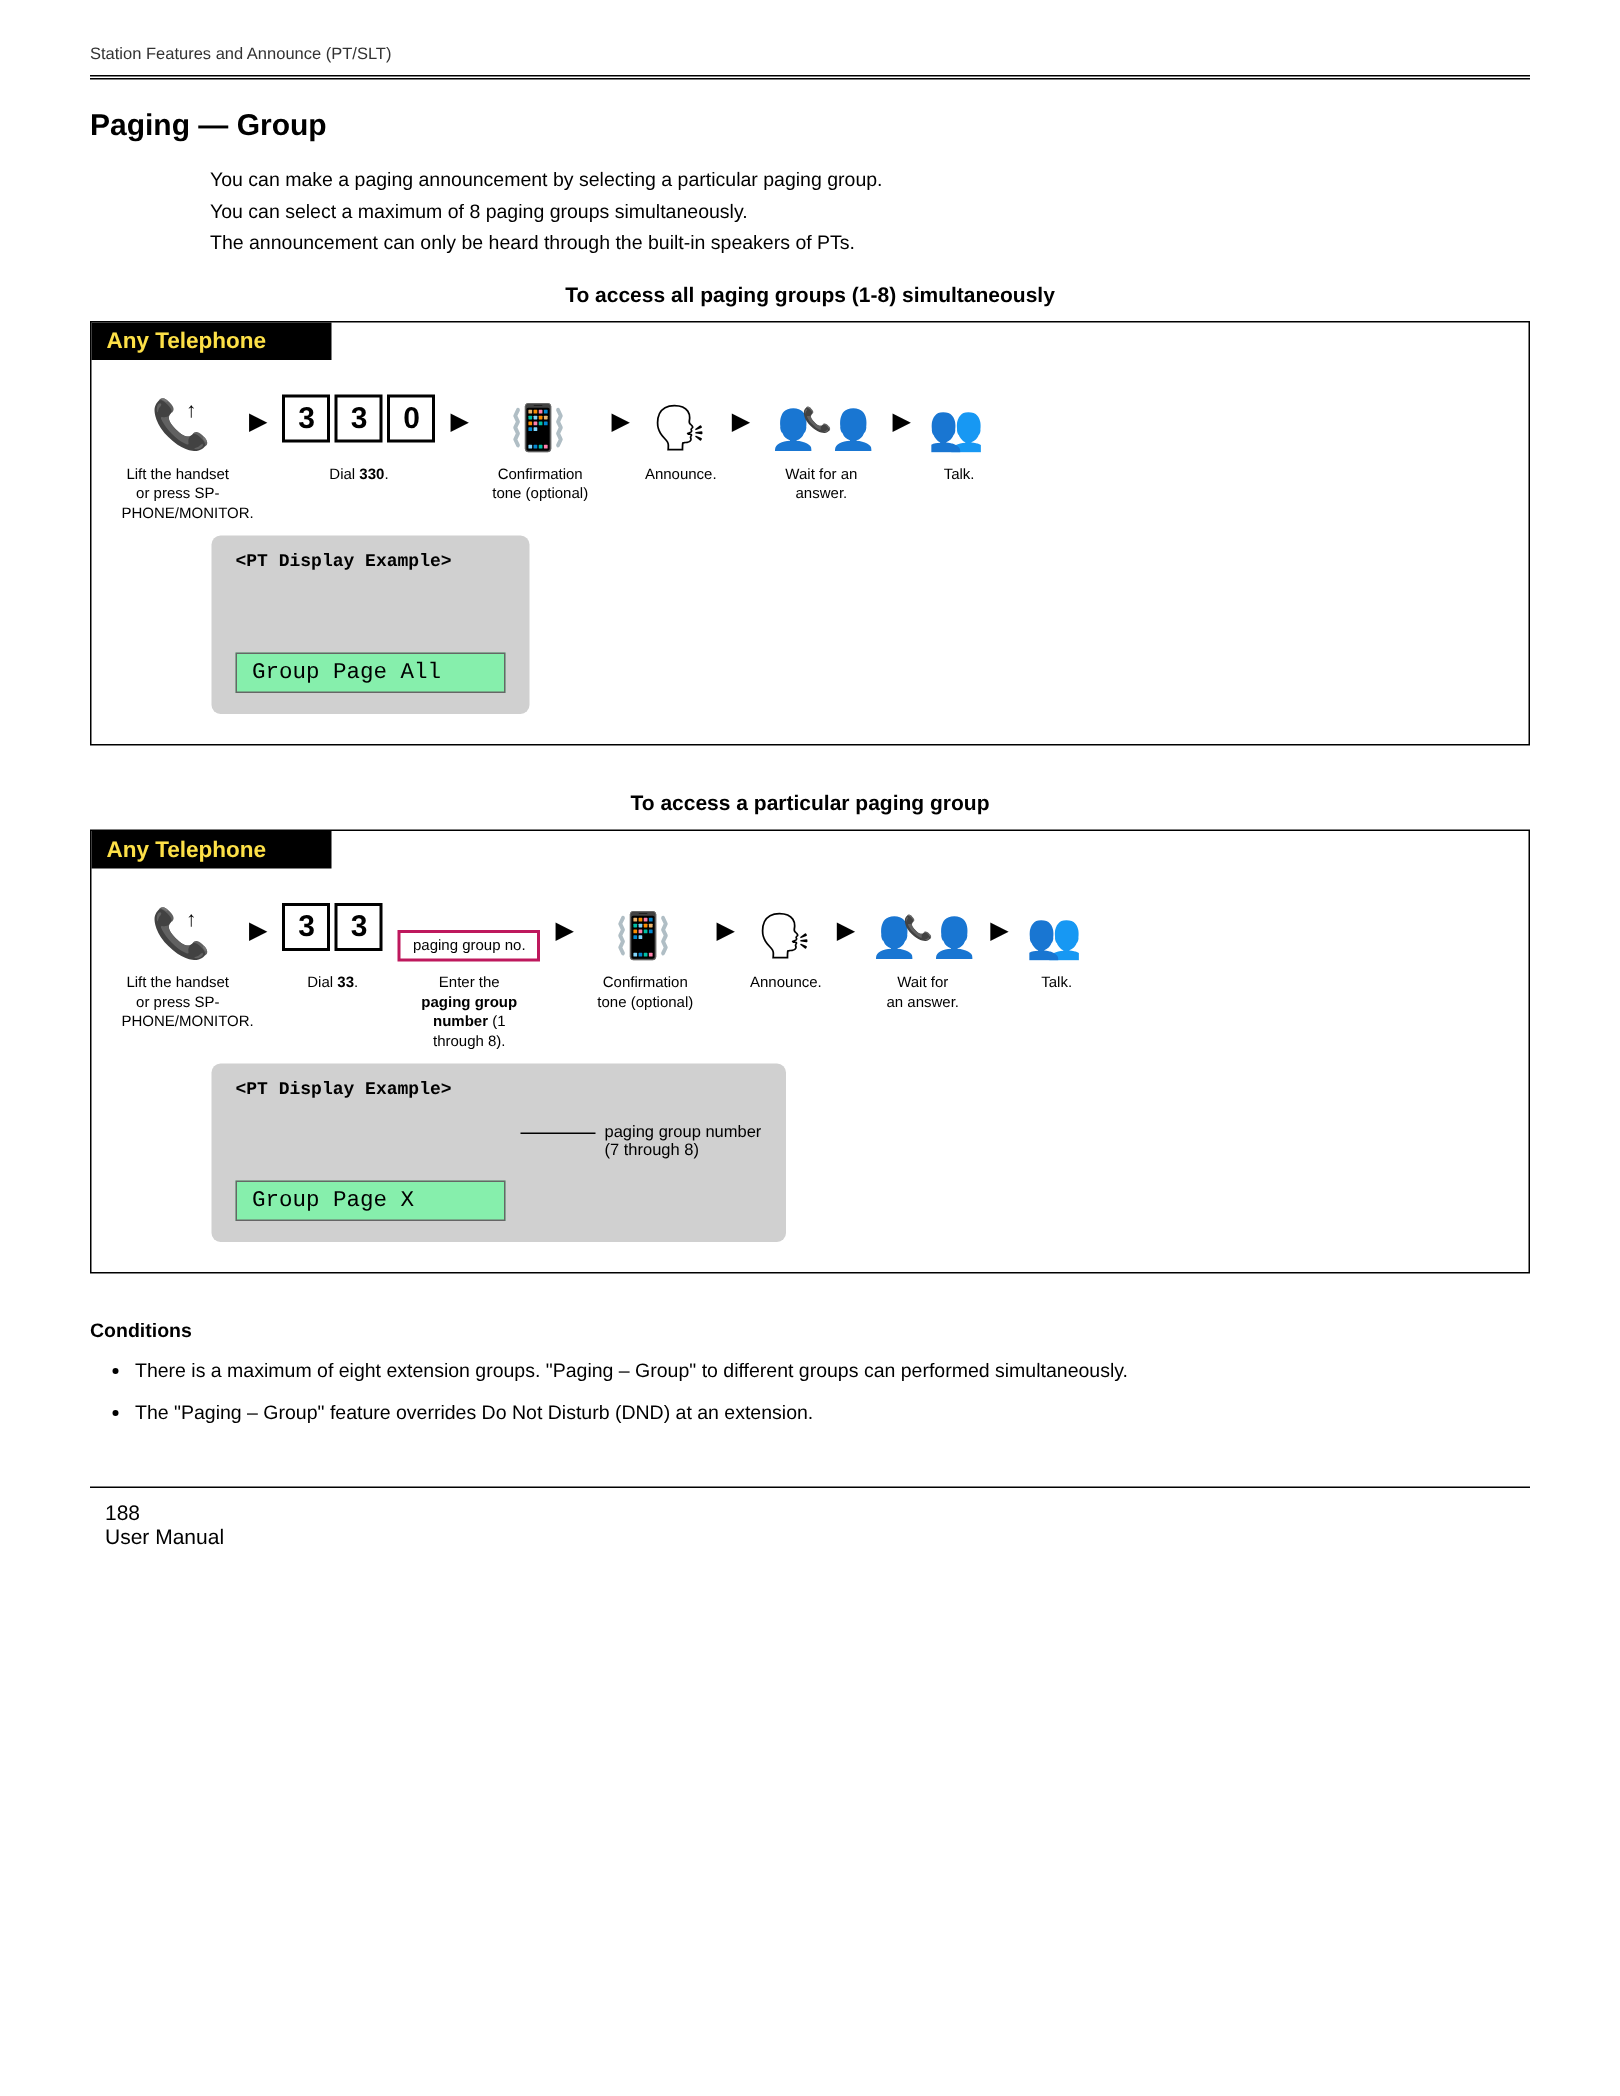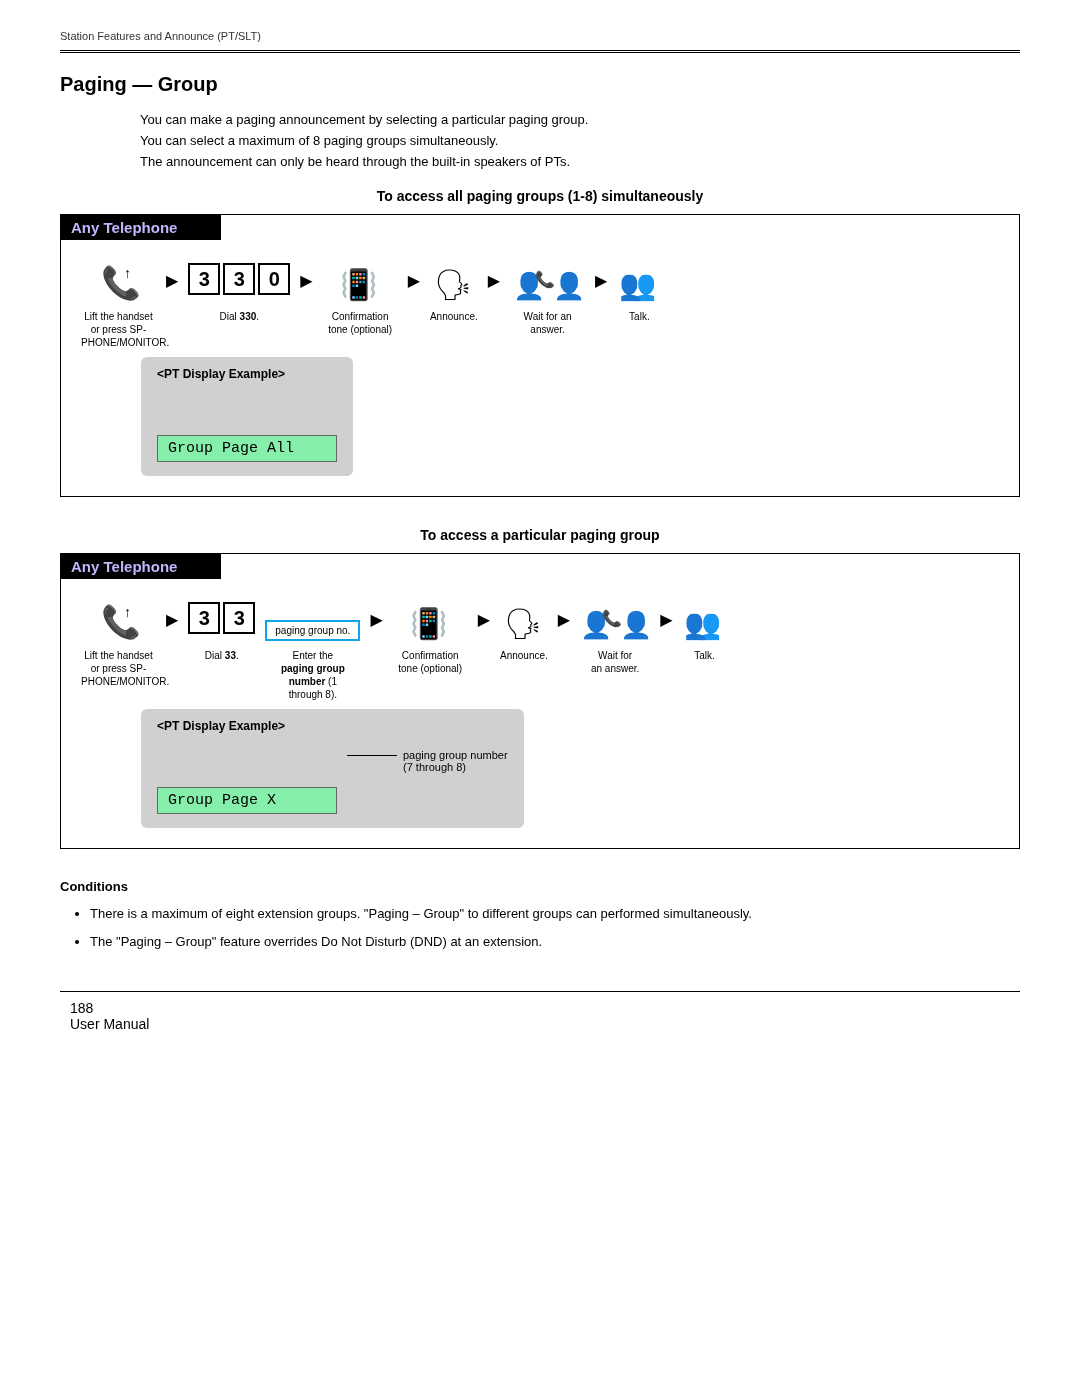--- a/index.html
+++ b/index.html
@@ -50,21 +50,21 @@
     }
 
     .diagram-box {
       border: 1.5px solid #000;
       padding: 0;
       margin-bottom: 30px;
     }
 
     .any-telephone-header {
       background: #000;
-      color: #c4b5fd;
+      color: #fde047;
       font-size: 15px;
       font-weight: bold;
       padding: 4px 10px;
       display: inline-block;
       min-width: 160px;
     }
 
     .diagram-content {
       padding: 16px 20px 20px 20px;
     }
@@ -80,41 +80,42 @@
       width: 32px;
       height: 32px;
       display: flex;
       align-items: center;
       justify-content: center;
       font-size: 20px;
       font-weight: bold;
     }
 
     .paging-group-box {
-      border: 2px solid #0ea5e9;
+      border: 2px solid #be185d;
       padding: 3px 8px;
       font-size: 10px;
       margin-bottom: 4px;
       white-space: nowrap;
       margin-top: 24px;
     }
 
     .pt-display-section {
       background: #d0d0d0;
       border-radius: 6px;
       padding: 10px 16px 14px 16px;
       display: inline-block;
       margin-top: 8px;
       margin-left: 60px;
     }
 
     .pt-display-label {
       font-size: 12px;
       font-weight: bold;
       margin-bottom: 6px;
+      font-family: Liberation Mono, monospace;
     }
 
     .pt-display-screen {
       background: #86efac;
       border: 1.5px solid #666;
       font-family: 'Courier New', monospace;
       font-size: 15px;
       padding: 4px 10px;
       display: inline-block;
       min-width: 180px;

